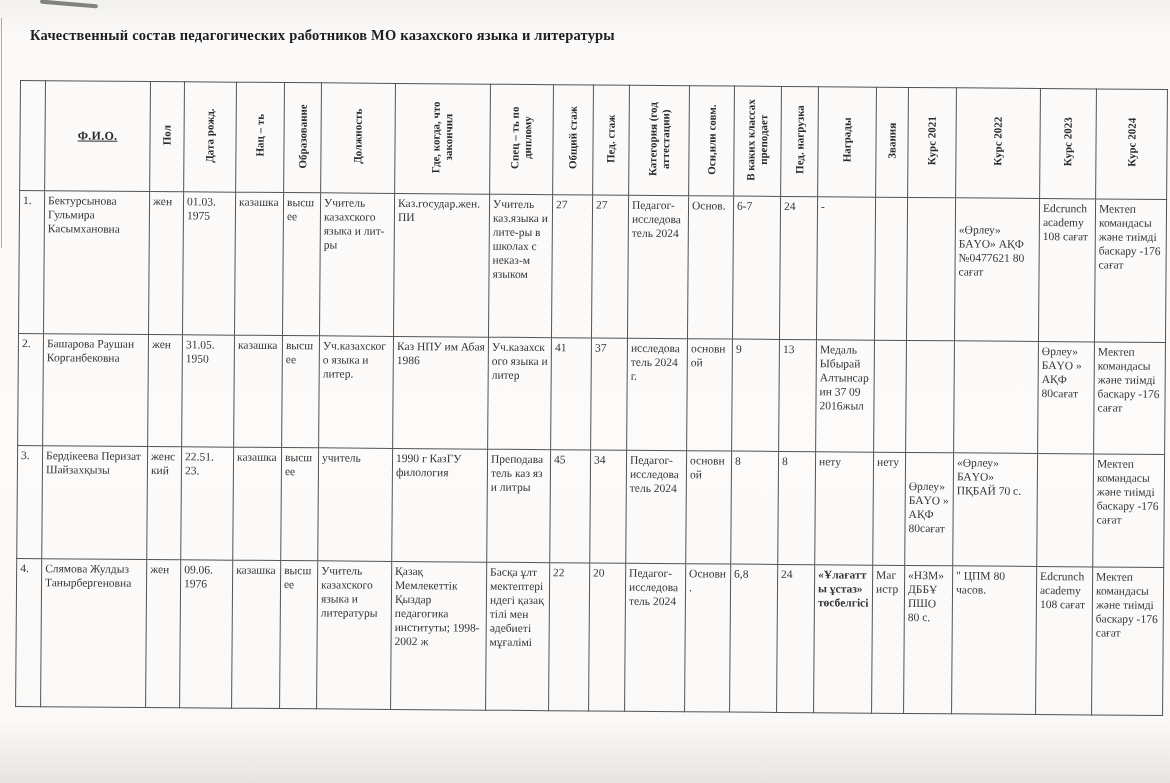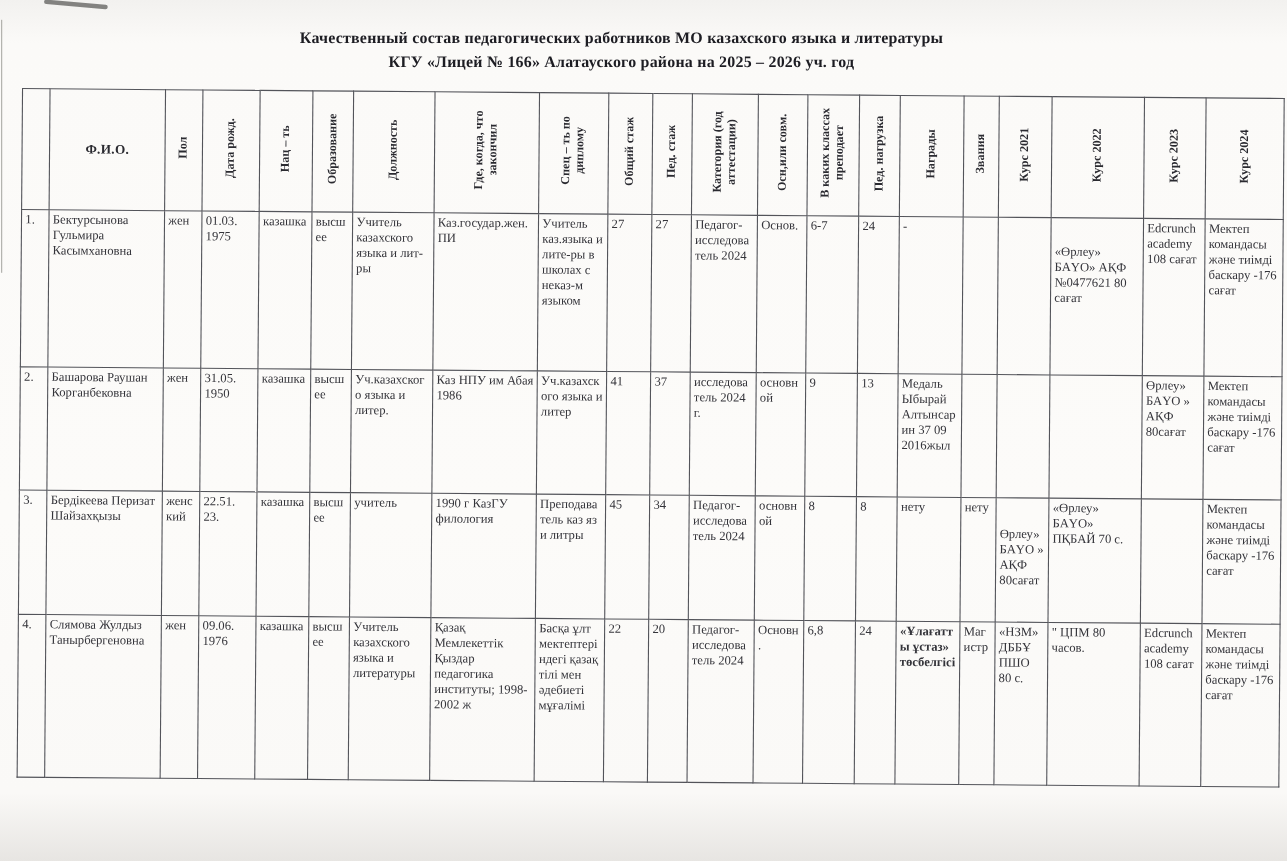--- a/index.html
+++ b/index.html
@@ -5,48 +5,47 @@
   html,body{margin:0;padding:0;}
   body{
     width:1170px;height:783px;position:relative;overflow:hidden;
     font-family:"Liberation Serif", serif;color:#2c2c31;
     background:linear-gradient(to bottom,#f2f1ef 0%,#fbfaf8 5%,#fcfbf9 60%,#faf9f7 92%,#e7e5e2 100%);
   }
   .sheet{position:absolute;inset:0;}
   .edge-line{position:absolute;left:1px;top:18px;width:1px;height:230px;background:#9a9893;opacity:.8;}
   .corner-mark{position:absolute;left:40px;top:2px;width:58px;height:4px;background:#6f6e6c;transform:rotate(5deg);border-radius:2px;opacity:.85;}
   .title{
-    position:absolute;top:25px;left:30px;width:1070px;text-align:center;
+    position:absolute;top:25px;left:30px;width:1070px;
     font-weight:bold;font-size:14.5px;line-height:1.5;color:#1d1d23;letter-spacing:.2px;
   }
   .tablewrap{position:absolute;left:20px;top:80px;transform:rotate(0.45deg);transform-origin:0 0;}
   table{border-collapse:collapse;table-layout:fixed;width:1147px;background:transparent;}
   td,th{
     border:1px solid #53545a;vertical-align:top;padding:2px 3px;
     font-size:11.5px;line-height:1.22;text-align:left;font-weight:normal;
     overflow:hidden;word-wrap:break-word;color:#34343a;
   }
-  th{vertical-align:middle;text-align:center;font-weight:bold;font-size:11px;padding:2px 1px;color:#2a2a30;}
+  th{vertical-align:middle;text-align:center;font-weight:bold;font-size:11px;padding:2px 1px;color:#2a2a30;text-decoration:underline;}
   .vlabel{
     writing-mode:vertical-rl;transform:rotate(180deg);
     display:inline-block;max-height:100px;line-height:1.15;white-space:normal;
   }
   .hlabel{font-size:12px;letter-spacing:.3px;}
   .bold{font-weight:bold;}
 </style>
 </head>
 <body>
 
 <div class="sheet">
   <div class="corner-mark"></div>
   <div class="edge-line"></div>
 
   <div class="title">
     <div>Качественный состав педагогических работников МО казахского языка и литературы</div>
-    <div>КГУ «Лицей № 166» Алатауского района на 2025 – 2026 уч. год</div>
   </div>
 
   <div class="tablewrap">
     <table>
       <colgroup id="cols">
           <col style="width: 25px;">
           <col style="width: 105px;">
           <col style="width: 34px;">
           <col style="width: 52px;">
           <col style="width: 48px;">

